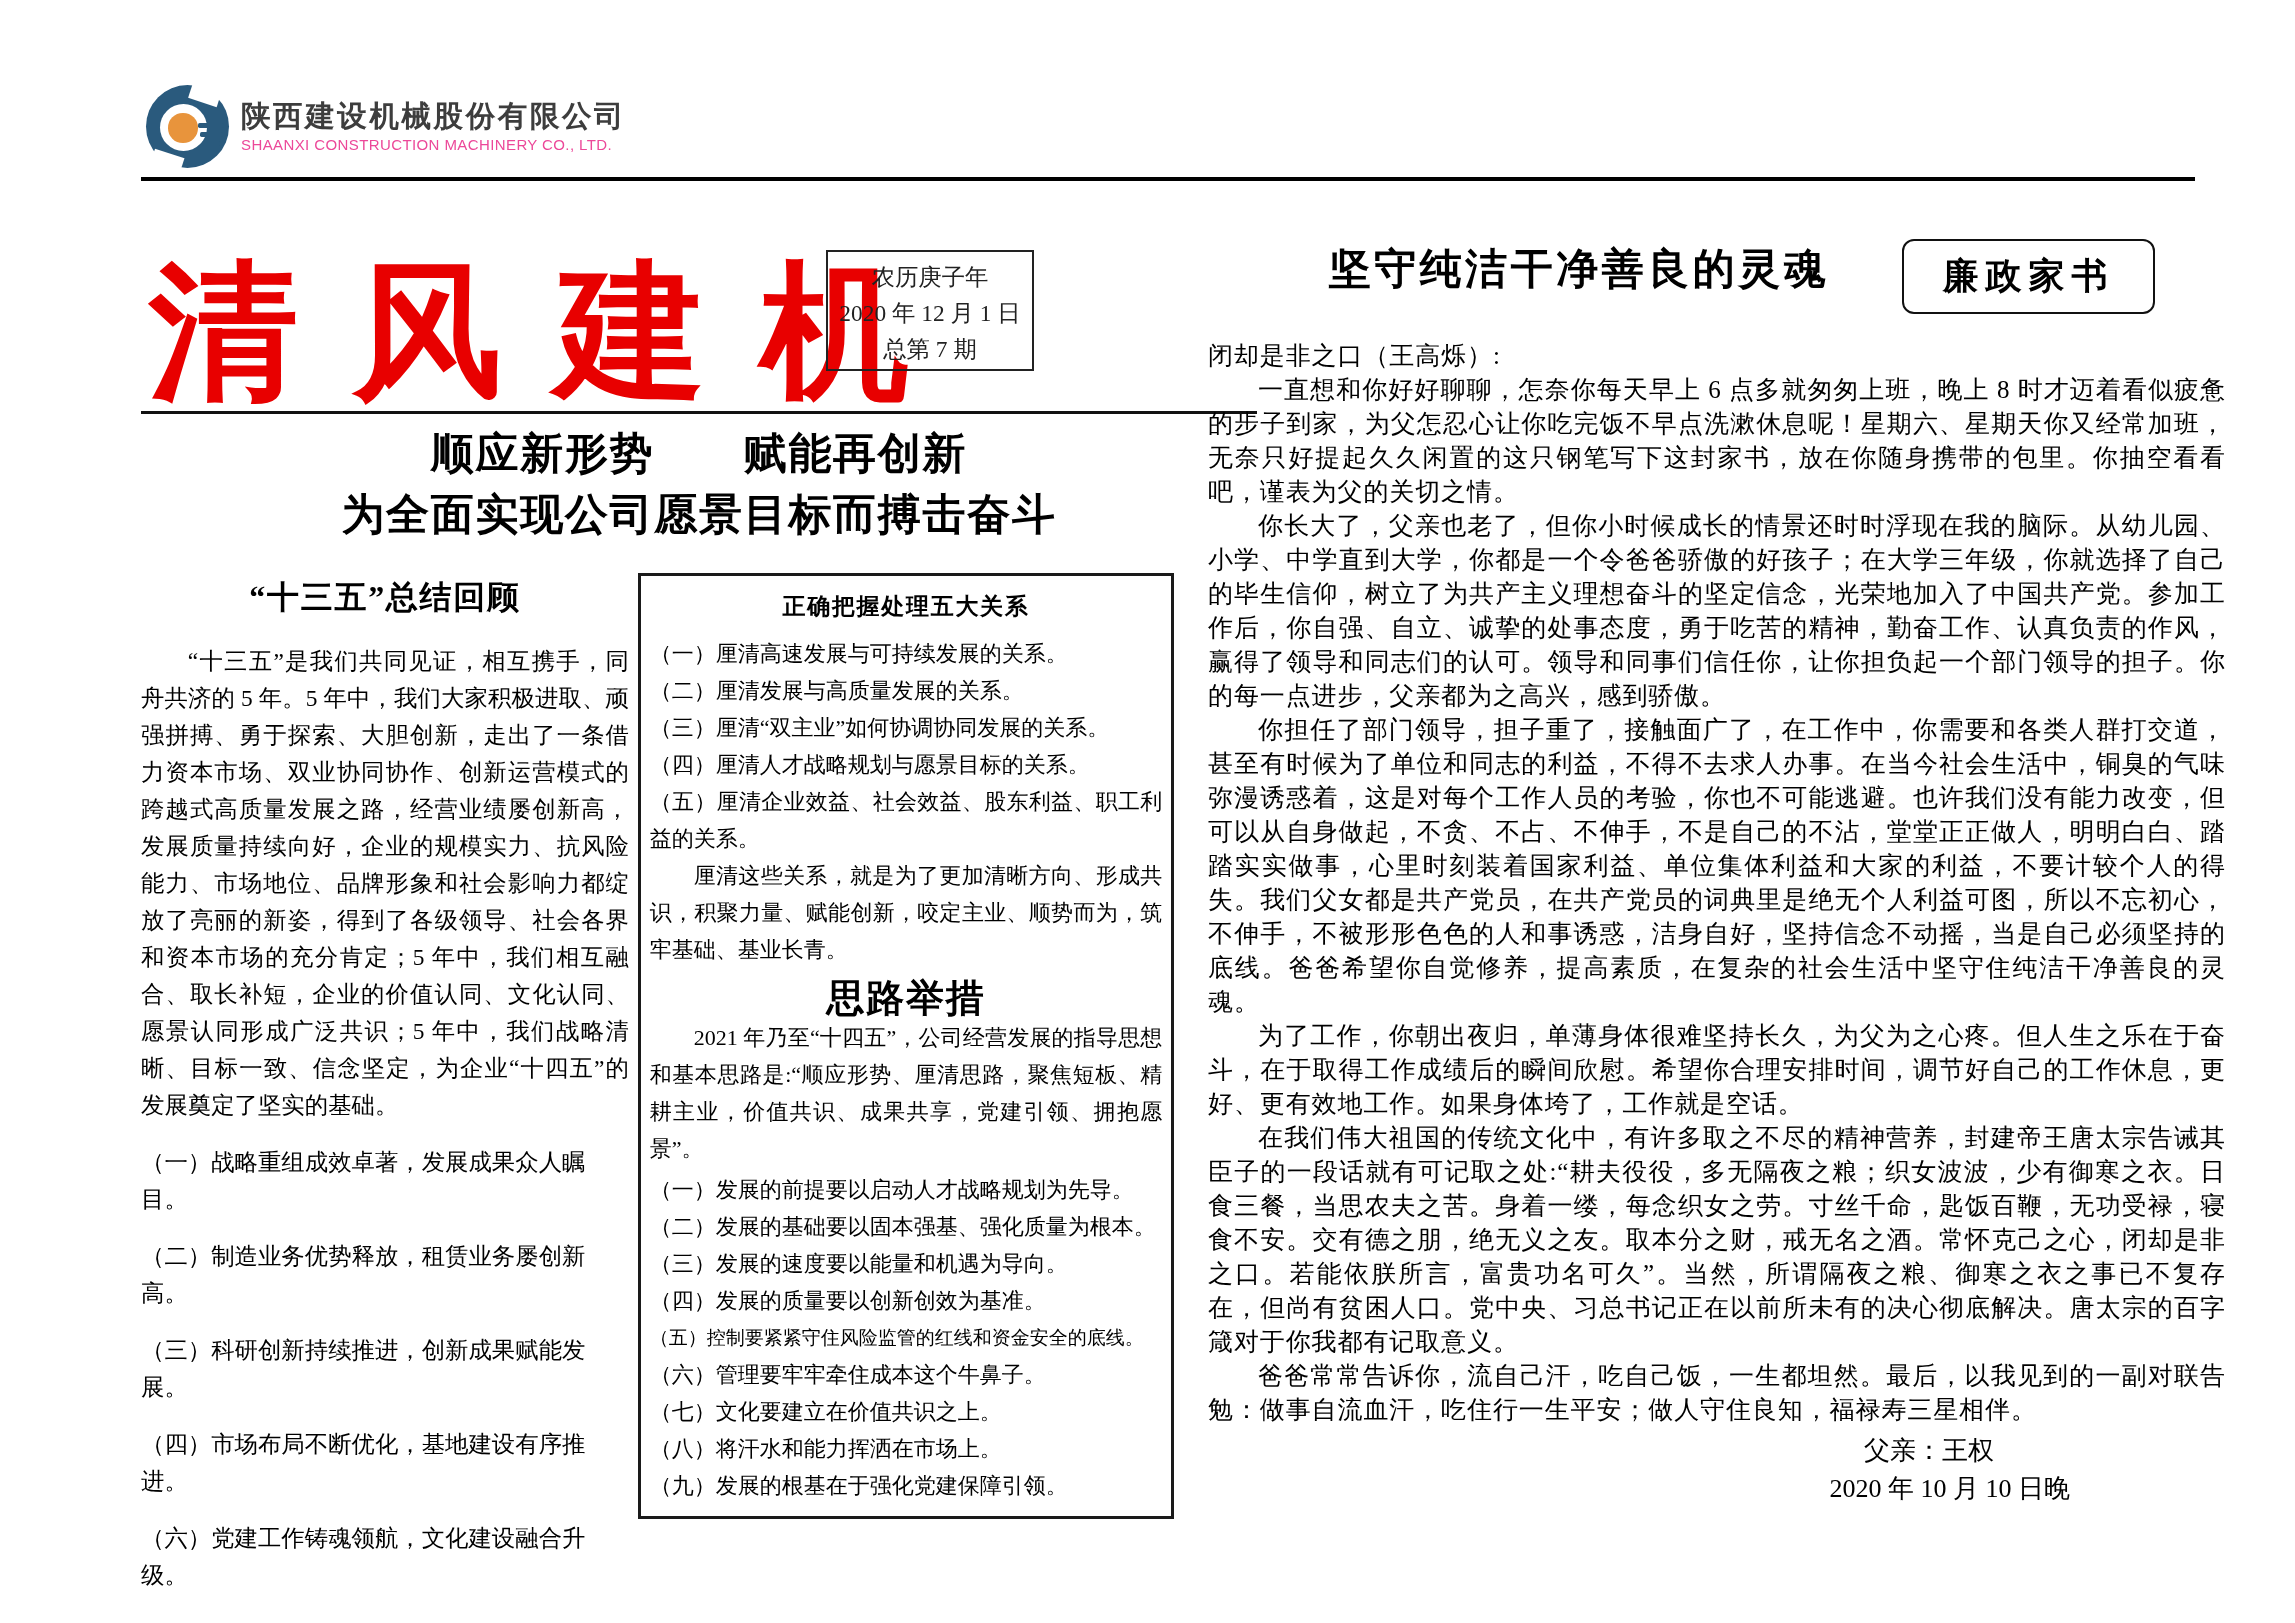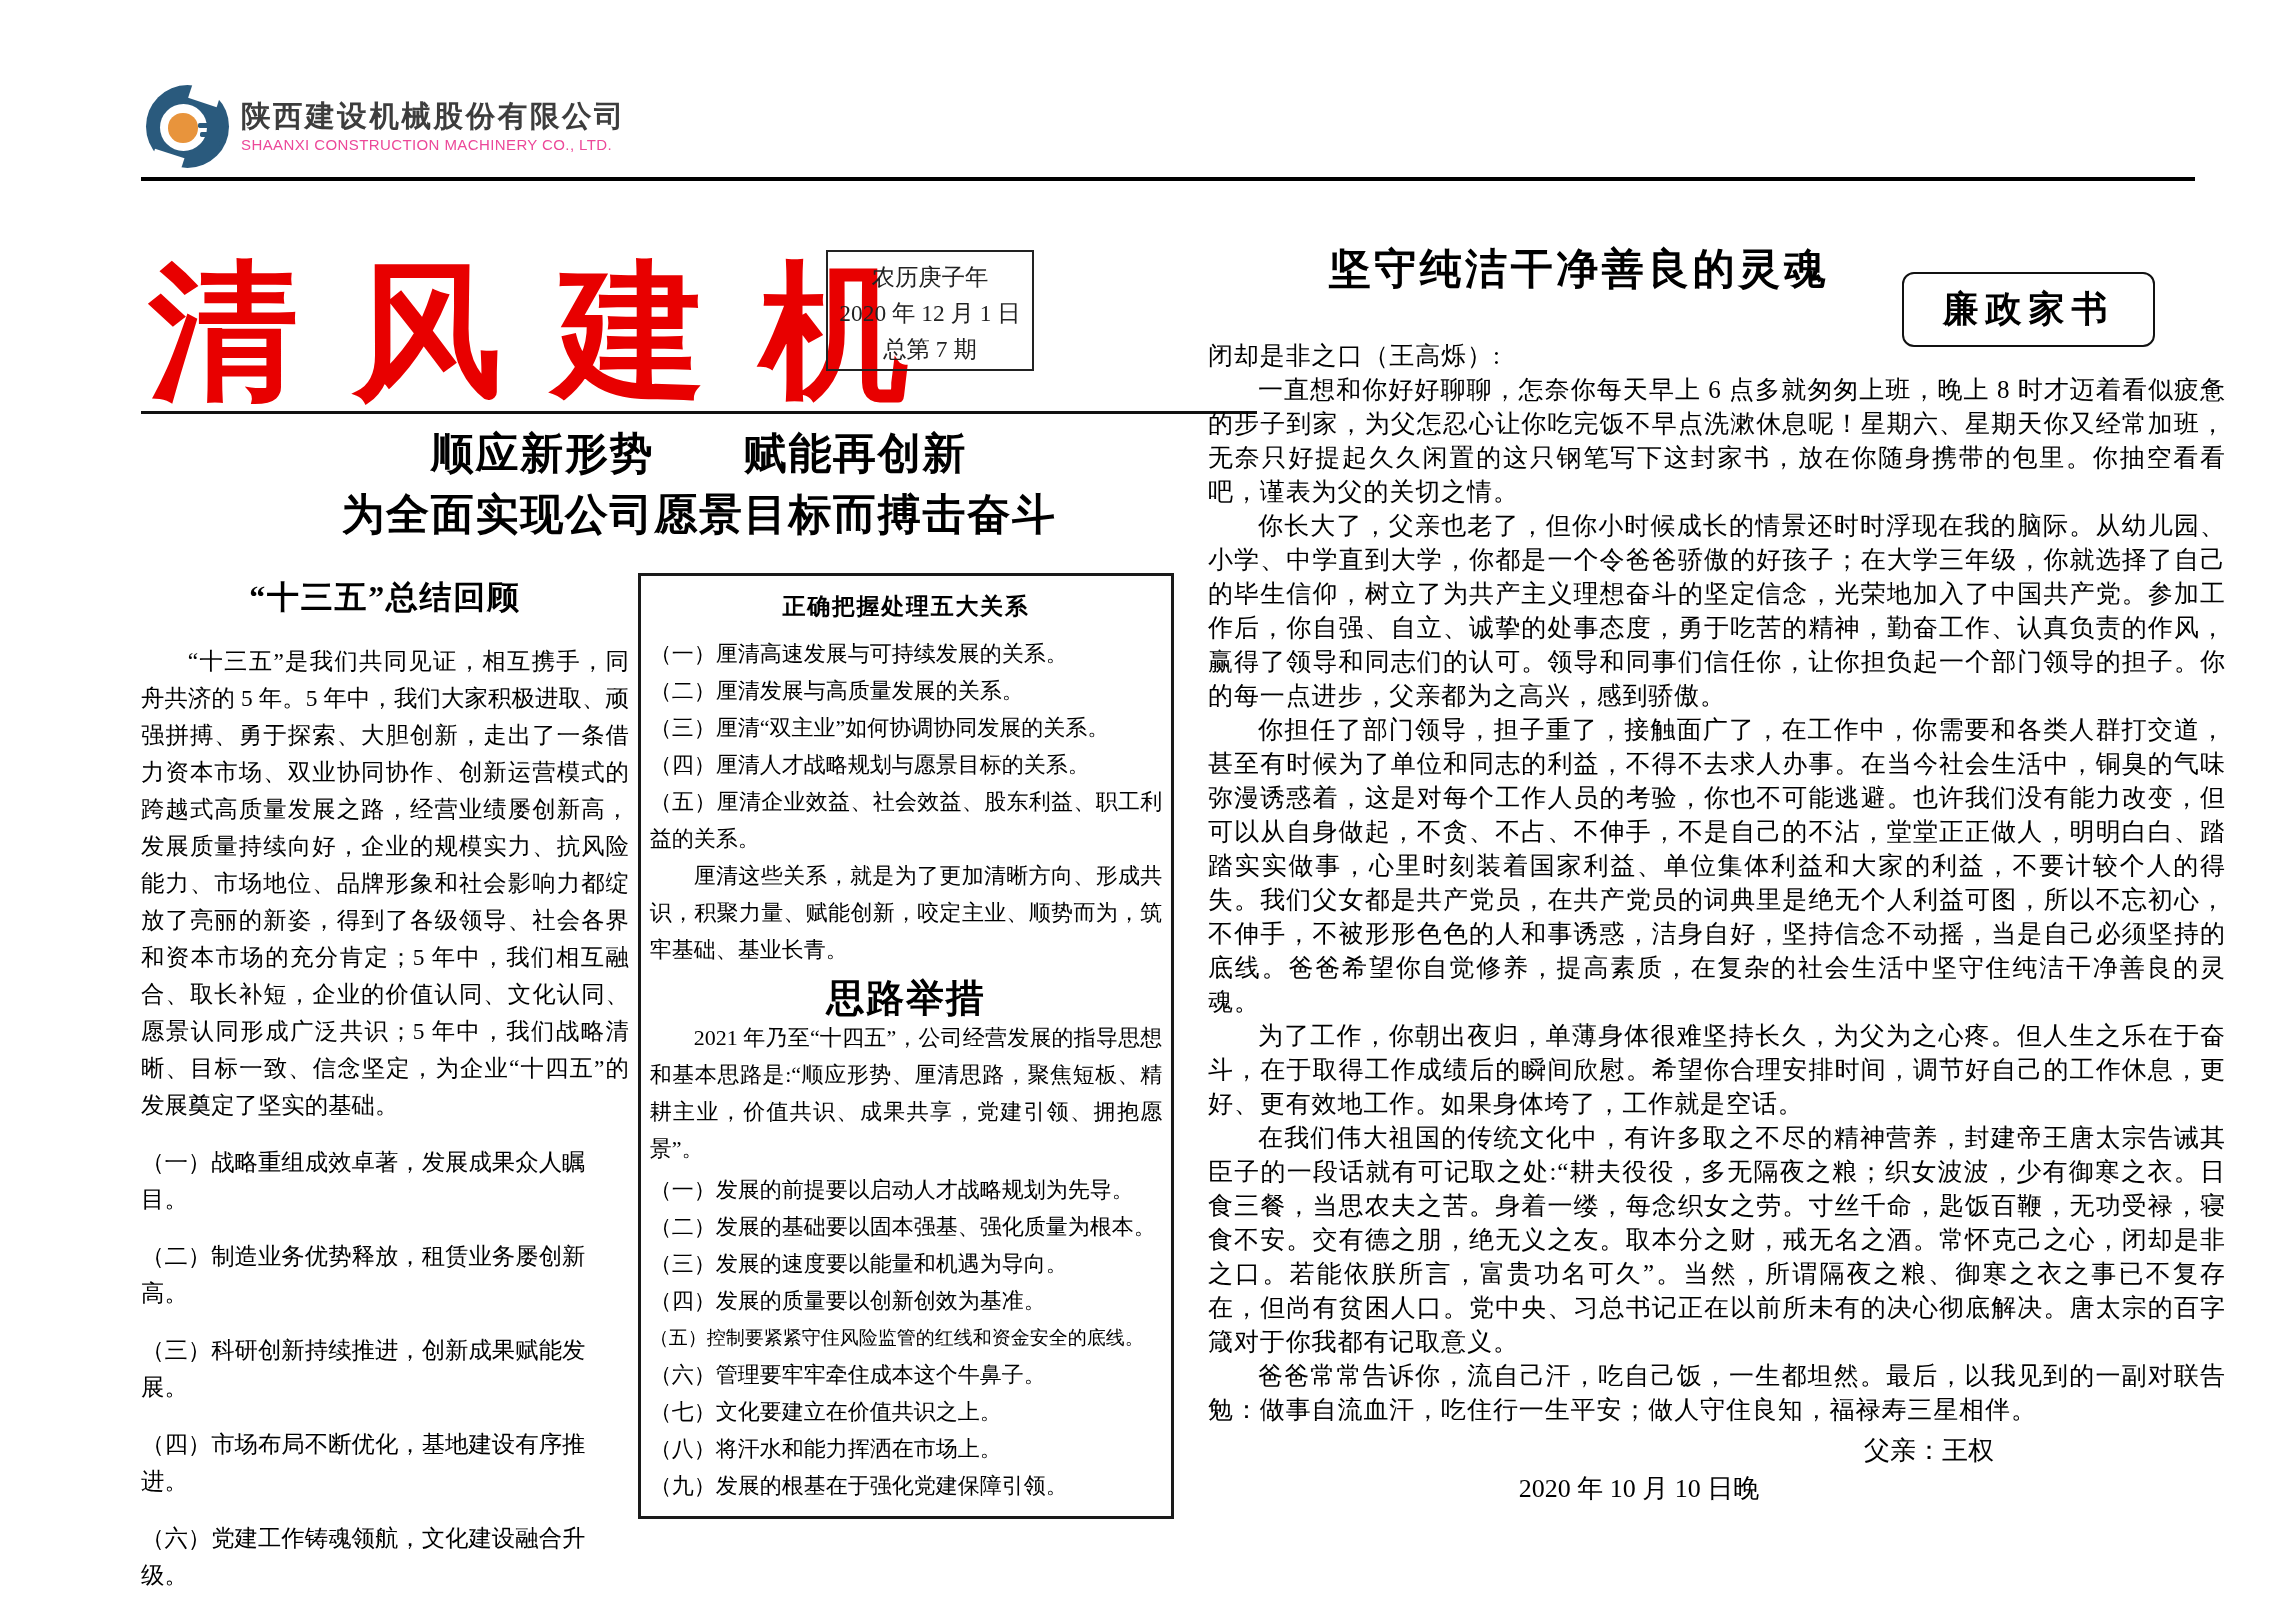--- a/index.html
+++ b/index.html
@@ -31,21 +31,21 @@
             font-size:149px;font-weight:bold;color:#e80000;letter-spacing:8.7px;
             font-family:"Liberation Serif","DejaVu Serif",serif;line-height:217px;white-space:nowrap;}
 
   .issue-box{position:absolute;left:826px;top:250px;width:208px;height:121px;border:2.6px solid #222;
              box-sizing:border-box;text-align:center;padding-top:7px;}
   .issue-line{font-size:23.4px;line-height:36px;color:#222;}
 
   
   .right-title{position:absolute;left:1284px;top:241px;width:590px;text-align:center;
                font-size:42px;font-weight:bold;letter-spacing:3.5px;white-space:nowrap;}
-  .badge{position:absolute;left:1902px;top:272px;width:253px;height:75px;border:2.6px solid #111;
+  .badge{position:absolute;left:1902px;top:239px;width:253px;height:75px;border:2.6px solid #111;
          border-radius:12px;box-sizing:border-box;display:flex;align-items:center;justify-content:center;
          font-size:36px;font-weight:bold;letter-spacing:7px;}
 
   .sub-rule{position:absolute;left:141px;top:411px;width:1116px;height:2.6px;background:#111;}
 
   
   .headline{position:absolute;left:141px;top:427px;width:1116px;text-align:center;}
   .headline .h1a{font-size:43px;font-weight:bold;letter-spacing:1.7px;line-height:54px;}
   .headline .h1b{font-size:43px;font-weight:bold;letter-spacing:1.7px;line-height:54px;margin-top:7px;}
 
@@ -66,21 +66,21 @@
   .mid-items2{margin-top:3.5px;}
   .mid-items2 .mid-item:nth-child(5){font-size:19px;white-space:nowrap;}
   .mid-para{font-size:22px;line-height:37px;text-align:justify;text-indent:2em;}
 
   
   .letter{position:absolute;left:1208px;top:338px;width:1018px;}
   .letter .salutation{font-size:25px;line-height:35px;letter-spacing:0.9px;}
   .letter p{margin:0;font-size:25px;line-height:34px;letter-spacing:0.9px;
             text-align:justify;text-indent:2em;}
   .sig-line{font-size:26px;line-height:38px;text-align:right;padding-right:232px;margin-top:5.2px;}
-  .date-line{font-size:26px;line-height:38px;text-align:center;padding-right:156px;}
+  .date-line{font-size:26px;line-height:38px;text-align:right;padding-right:156px;}
 </style>
 </head>
 <body>
 
 <div class="page">
 
   <div class="logo-block">
     <div class="logo-mark">
       <div class="lm-outer"></div>
       <div class="lm-cut1"></div>

